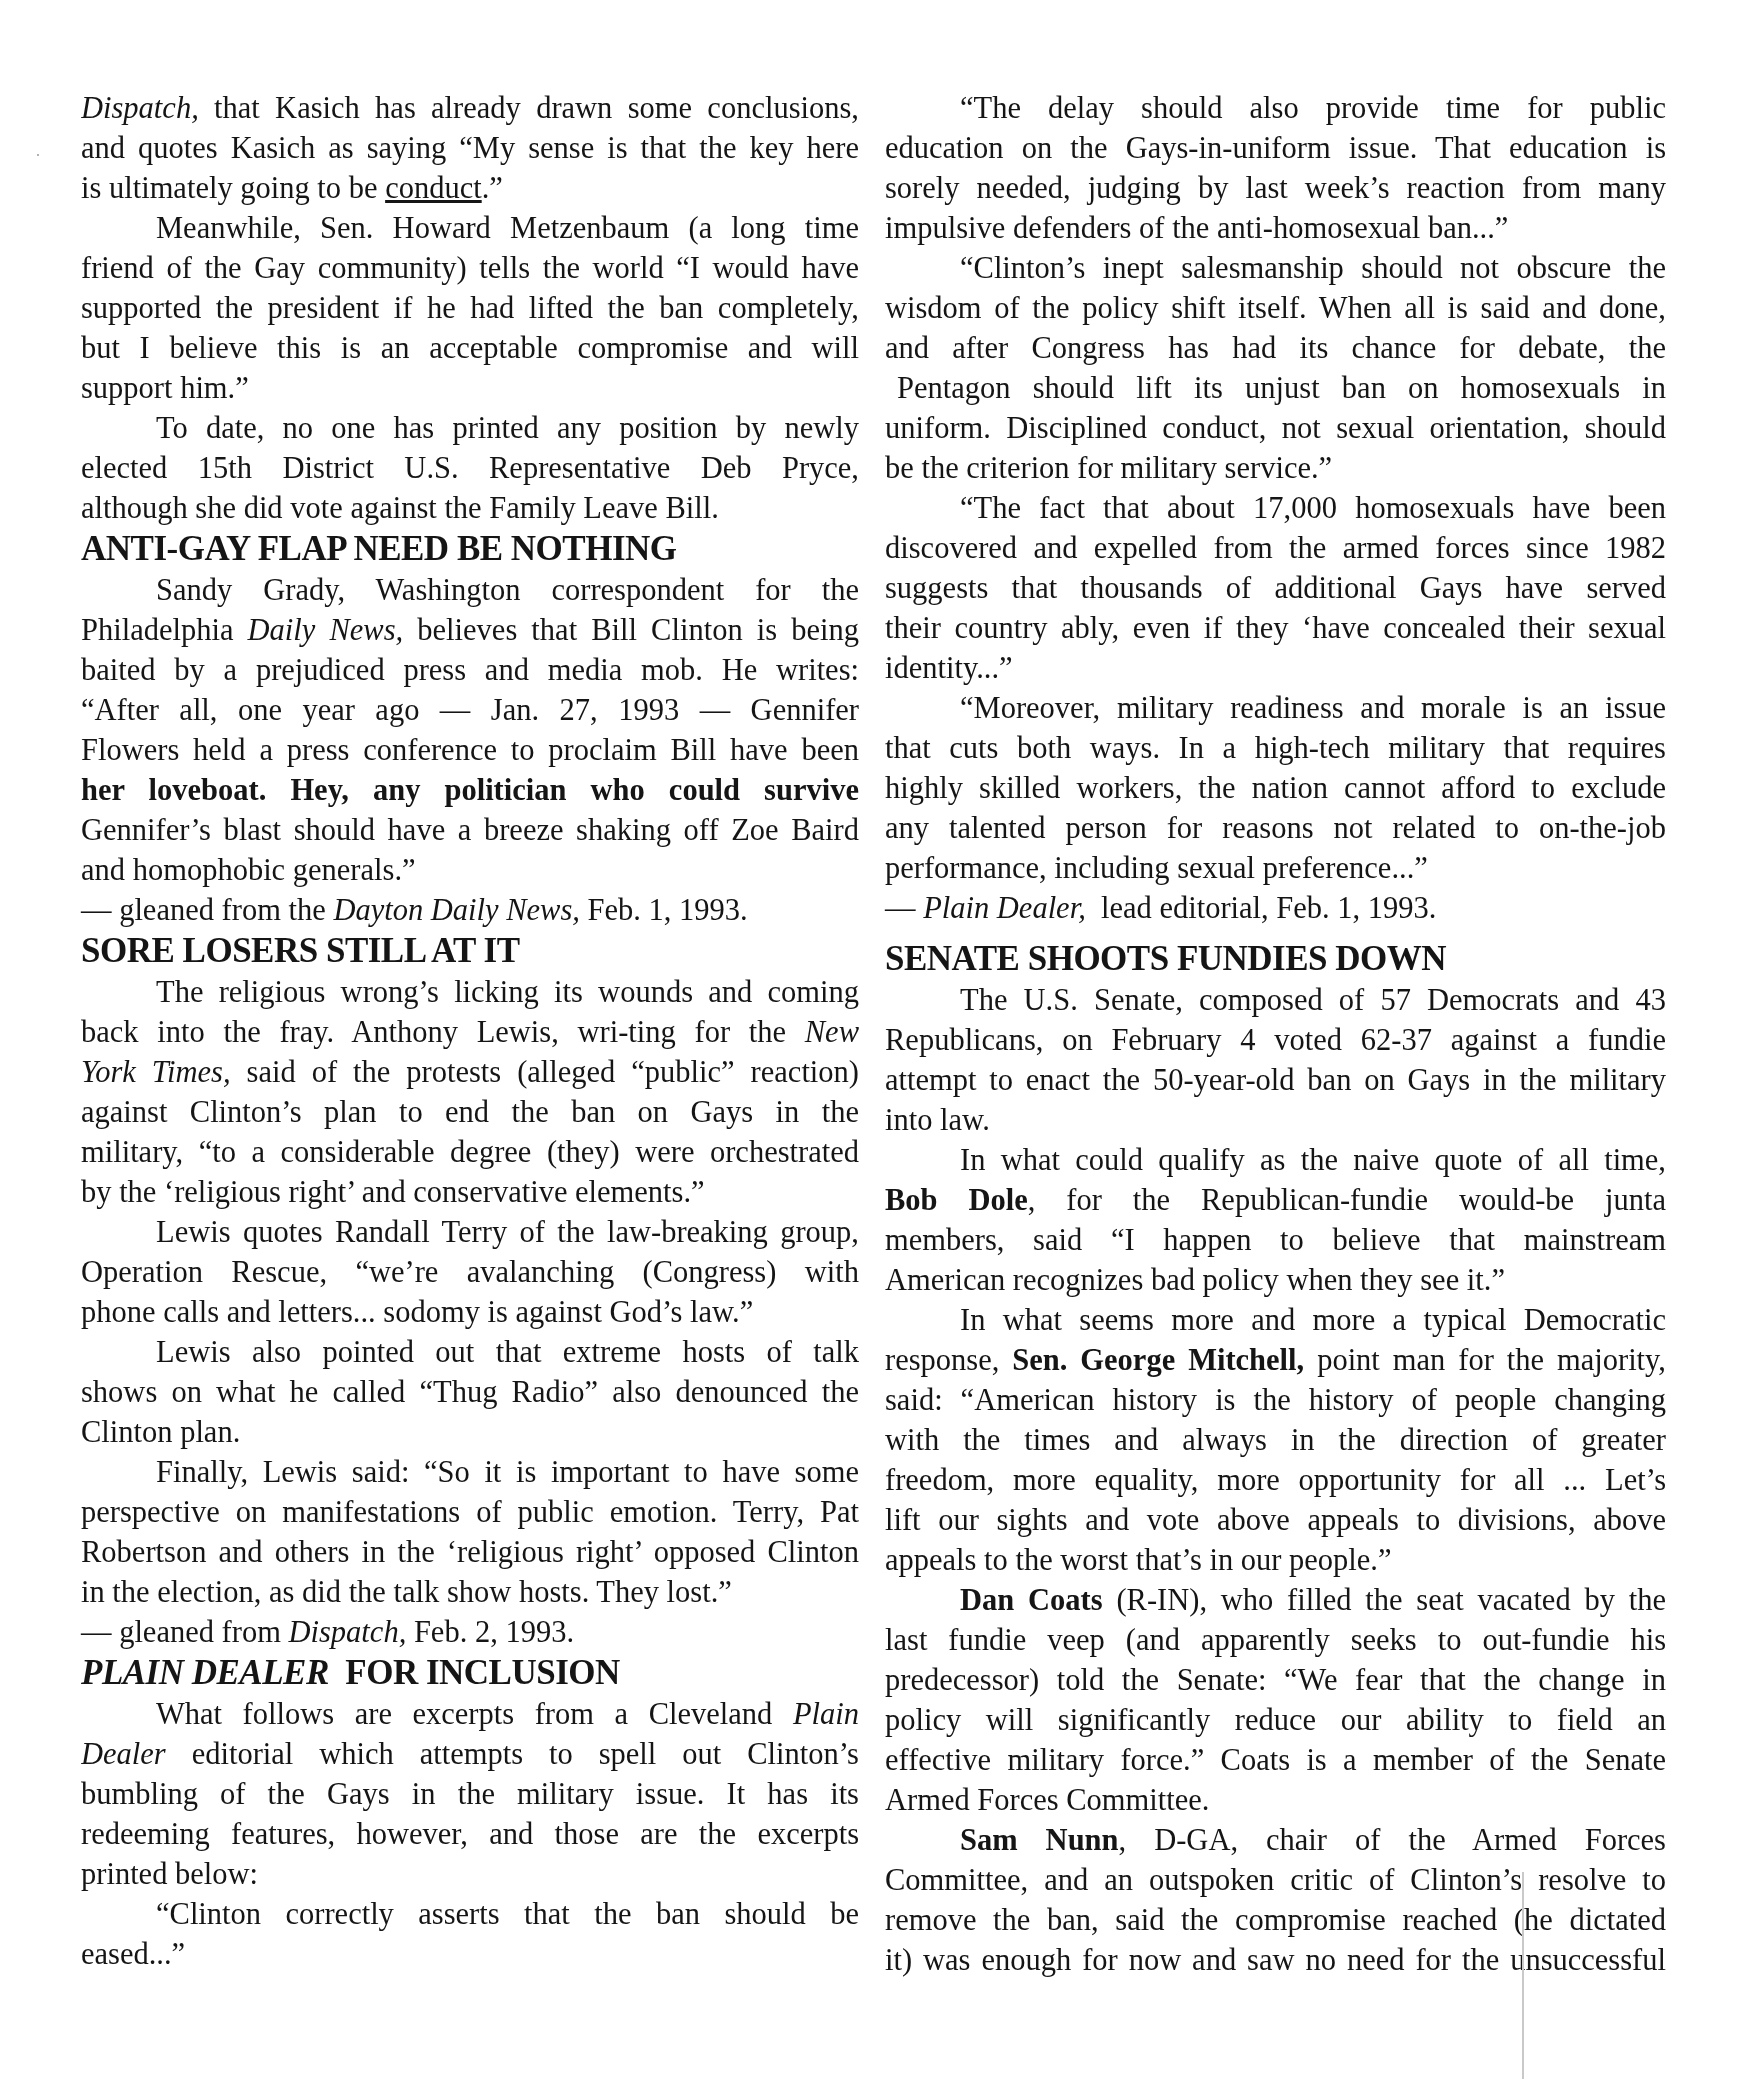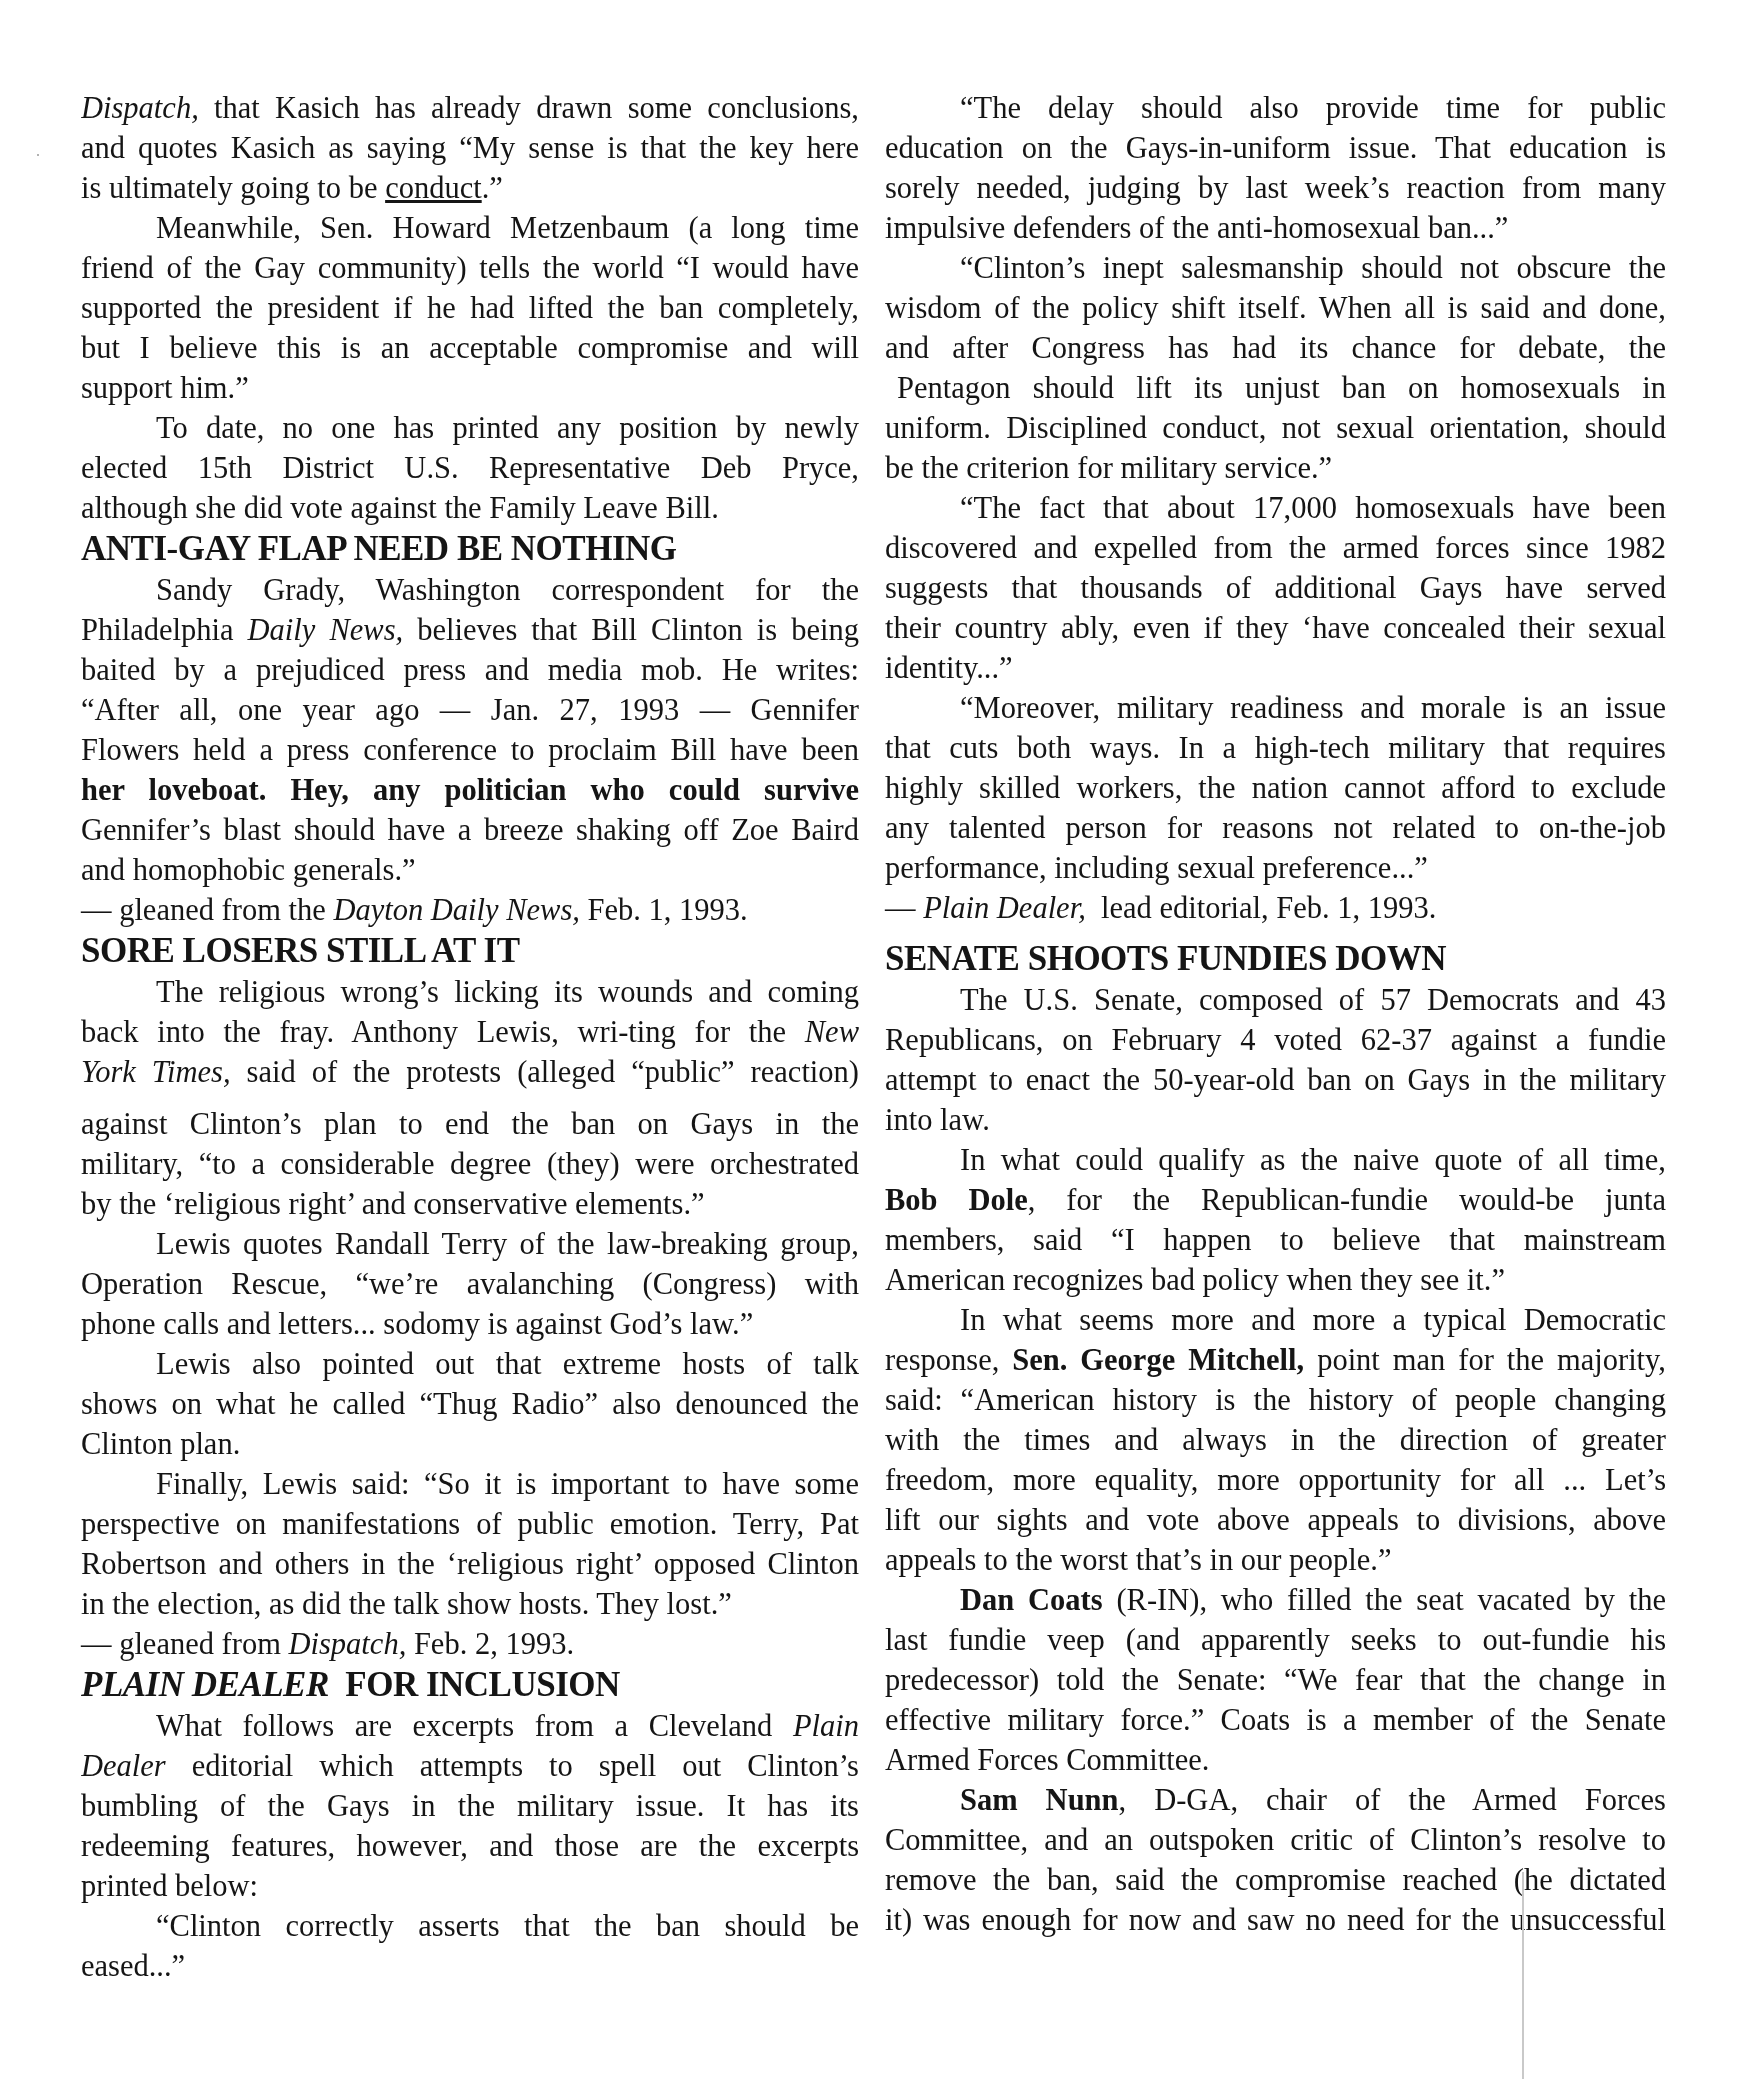--- a/index.html
+++ b/index.html
@@ -48,21 +48,21 @@
     <span class="line" style="text-align: justify; text-align-last: justify; white-space: normal; overflow: hidden;">Flowers held a press conference to proclaim Bill have been</span>
     <span class="line" style="text-align: justify; text-align-last: justify; white-space: normal; overflow: hidden; font-weight: bold;">her loveboat. Hey, any politician who could survive</span>
     <span class="line" style="text-align: justify; text-align-last: justify; white-space: normal; overflow: hidden;">Gennifer’s blast should have a breeze shaking off Zoe Baird</span>
     <span class="line last" style="text-align: left; text-align-last: left;">and homophobic generals.”</span>
     <span class="line last" style="text-align: left; text-align-last: left;"><span>— gleaned from the </span><i>Dayton Daily News,</i><span>  Feb. 1, 1993.</span></span>
 
     <span class="hd">SORE LOSERS STILL AT IT</span>
     <span class="line ind" style="text-align: justify; text-align-last: justify; white-space: normal; overflow: hidden;">The religious wrong’s licking its wounds and coming</span>
     <span class="line" style="text-align: justify; text-align-last: justify; white-space: normal; overflow: hidden;"><span>back into  the fray. Anthony Lewis, wri-ting for the </span><i>New</i></span>
     <span class="line" style="text-align: justify; text-align-last: justify; white-space: normal; overflow: hidden;"><i>York Times,</i><span> said of the protests (alleged “public” reaction)</span></span>
-    <span class="line" style="text-align: justify; text-align-last: justify; white-space: normal; overflow: hidden; margin-top: 12px;">against Clinton’s plan to end the ban on Gays in the</span>
+    <span class="line" style="text-align: justify; text-align-last: justify; white-space: normal; overflow: hidden;">against Clinton’s plan to end the ban on Gays in the</span>
     <span class="line" style="text-align: justify; text-align-last: justify; white-space: normal; overflow: hidden;">military, “to a considerable degree (they) were orchestrated</span>
     <span class="line last" style="text-align: left; text-align-last: left;">by the ‘religious right’ and conservative elements.”</span>
     <span class="line ind" style="text-align: justify; text-align-last: justify; white-space: normal; overflow: hidden;">Lewis quotes Randall Terry of the law-breaking group,</span>
     <span class="line" style="text-align: justify; text-align-last: justify; white-space: normal; overflow: hidden;">Operation Rescue, “we’re avalanching (Congress) with</span>
     <span class="line last" style="text-align: left; text-align-last: left;">phone calls and letters... sodomy is against God’s law.”</span>
     <span class="line ind" style="text-align: justify; text-align-last: justify; white-space: normal; overflow: hidden;">Lewis also pointed out that extreme hosts of talk</span>
     <span class="line" style="text-align: justify; text-align-last: justify; white-space: normal; overflow: hidden;">shows on what he called “Thug Radio” also denounced the</span>
     <span class="line last" style="text-align: left; text-align-last: left;">Clinton plan.</span>
     <span class="line ind" style="text-align: justify; text-align-last: justify; white-space: normal; overflow: hidden;">Finally, Lewis said: “So it is important to have some</span>
     <span class="line" style="text-align: justify; text-align-last: justify; white-space: normal; overflow: hidden;">perspective on manifestations of public emotion. Terry, Pat</span>
@@ -121,20 +121,21 @@
     <span class="line" style="text-align: justify; text-align-last: justify; white-space: normal; overflow: hidden;"><span>response, </span><b>Sen. George Mitchell,</b><span> point man for the majority,</span></span>
     <span class="line" style="text-align: justify; text-align-last: justify; white-space: normal; overflow: hidden;">said: “American history is the history of people changing</span>
     <span class="line" style="text-align: justify; text-align-last: justify; white-space: normal; overflow: hidden;">with the times and always in the direction of greater</span>
     <span class="line" style="text-align: justify; text-align-last: justify; white-space: normal; overflow: hidden;">freedom, more equality, more opportunity for all ... Let’s</span>
     <span class="line" style="text-align: justify; text-align-last: justify; white-space: normal; overflow: hidden;">lift our sights and vote above appeals to divisions, above</span>
     <span class="line last" style="text-align: left; text-align-last: left;">appeals to the worst that’s in our people.”</span>
 
     <span class="line ind" style="text-align: justify; text-align-last: justify; white-space: normal; overflow: hidden;"><b>Dan Coats</b><span> (R-IN), who filled the seat vacated by the</span></span>
     <span class="line" style="text-align: justify; text-align-last: justify; white-space: normal; overflow: hidden;">last fundie veep (and apparently seeks to out-fundie his</span>
     <span class="line" style="text-align: justify; text-align-last: justify; white-space: normal; overflow: hidden;">predecessor) told the Senate: “We fear that the change in</span>
+    <span class="line" style="text-align: justify; text-align-last: justify; white-space: normal; overflow: hidden;">policy will significantly reduce our ability to field an</span>
     <span class="line" style="text-align: justify; text-align-last: justify; white-space: normal; overflow: hidden;">effective military force.” Coats is a member of the Senate</span>
     <span class="line last" style="text-align: left; text-align-last: left;">Armed Forces Committee.</span>
 
     <span class="line ind" style="text-align: justify; text-align-last: justify; white-space: normal; overflow: hidden;"><b>Sam Nunn</b><span>, D-GA, chair of the Armed Forces</span></span>
     <span class="line" style="text-align: justify; text-align-last: justify; white-space: normal; overflow: hidden;">Committee, and an outspoken critic of Clinton’s resolve to</span>
     <span class="line" style="text-align: justify; text-align-last: justify; white-space: normal; overflow: hidden;">remove the ban, said the compromise reached (he dictated</span>
     <span class="line" style="text-align: justify; text-align-last: justify; white-space: normal; overflow: hidden;">it) was enough for now and saw no need for the unsuccessful</span>
   </div>
 
   <div class="edge-mark"></div>

